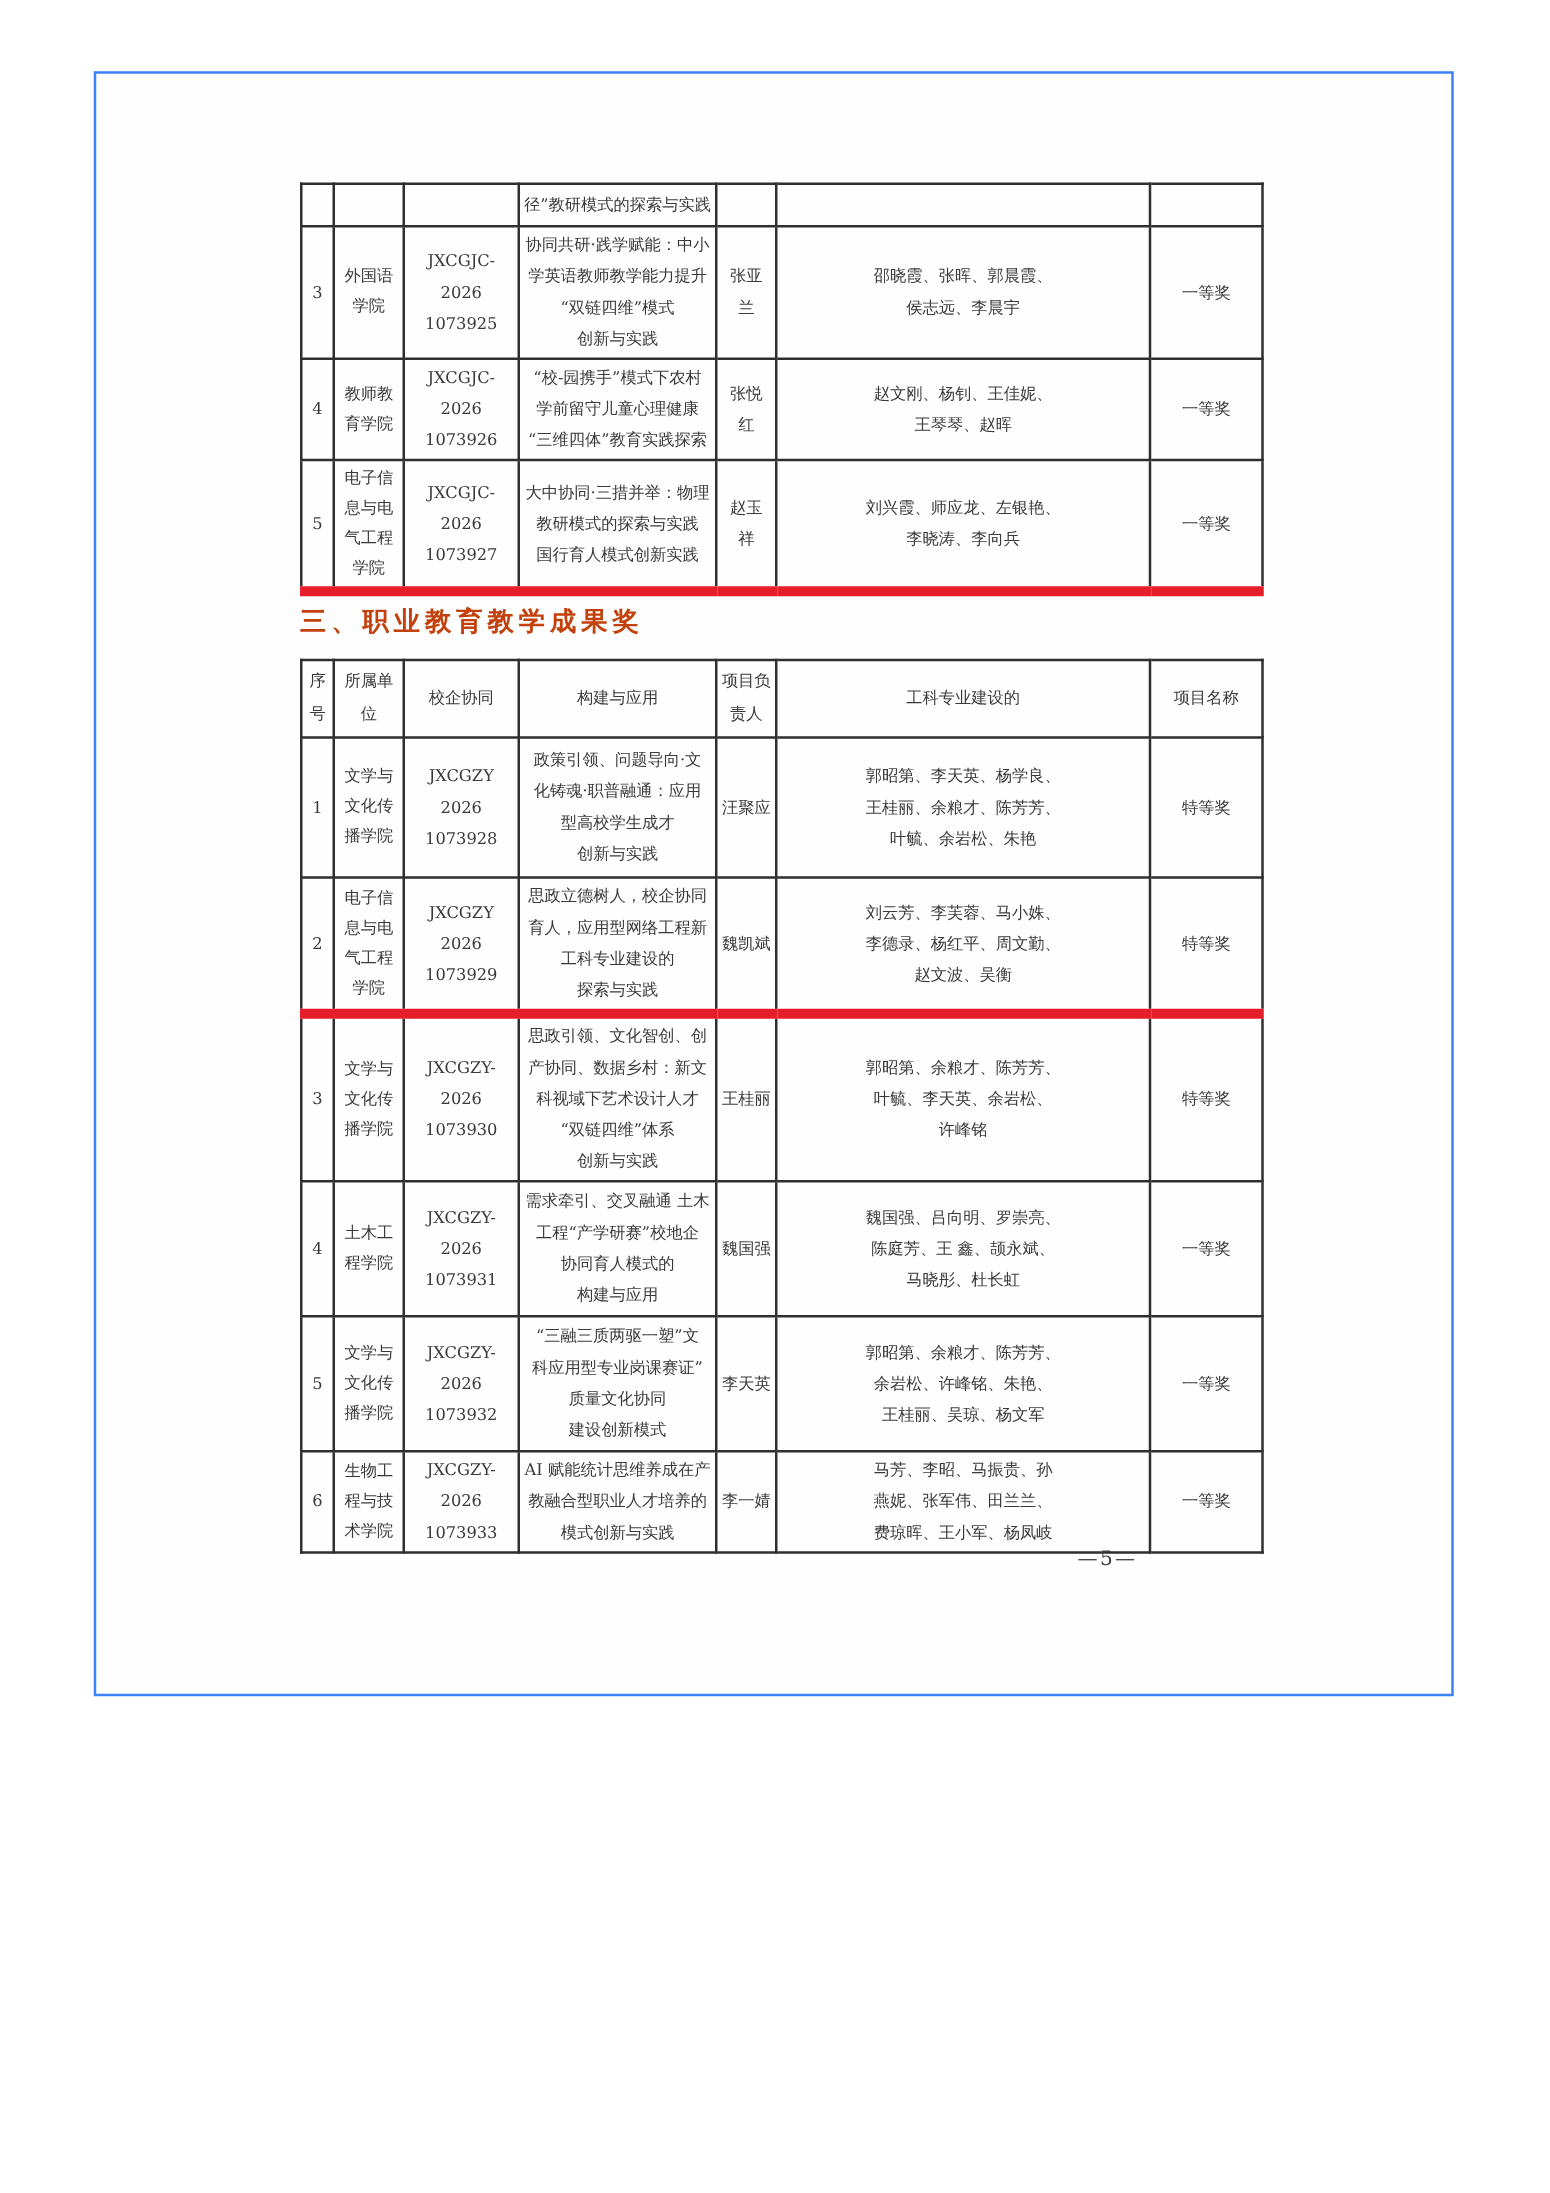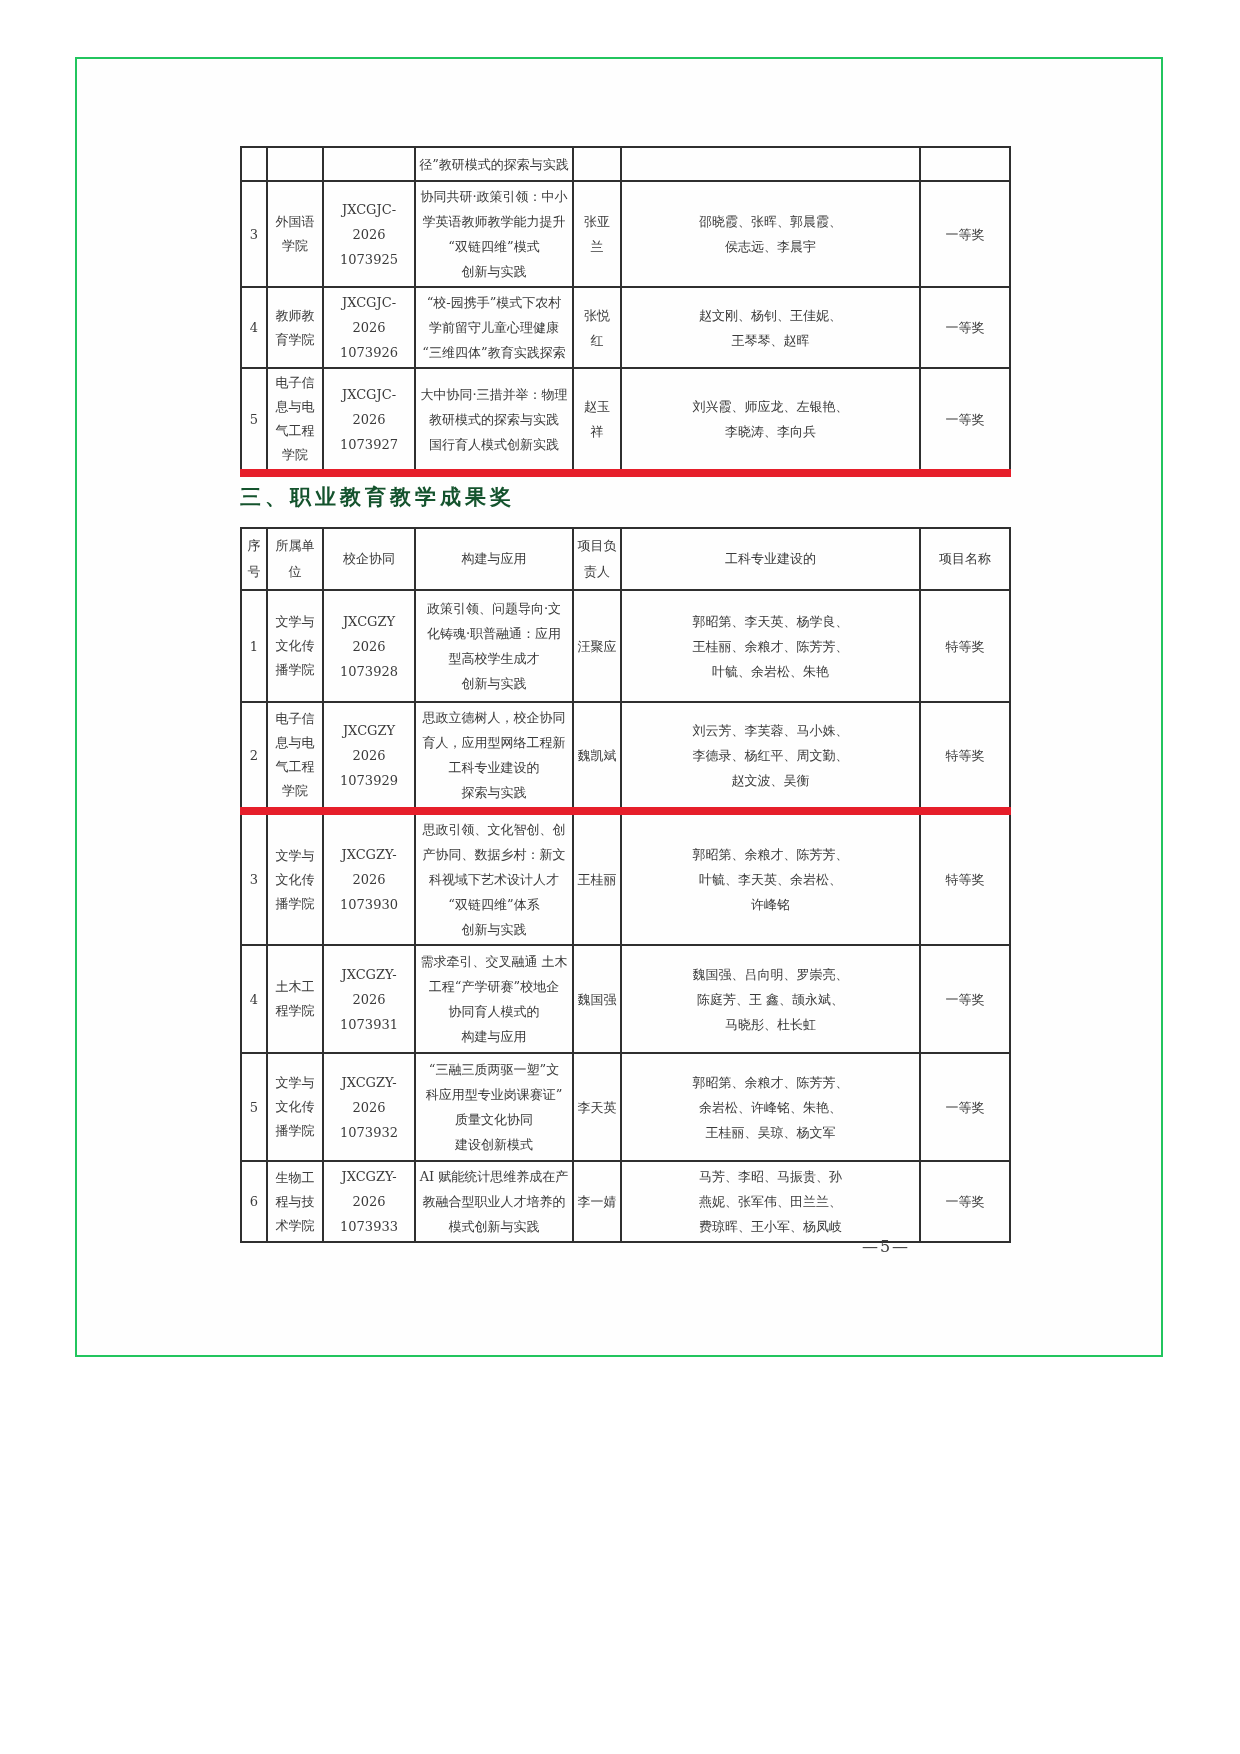--- a/index.html
+++ b/index.html
@@ -13,21 +13,21 @@
     height: 1754px;
     background: #ffffff;
     overflow: hidden;
   }
   .border-box {
     position: absolute;
     left: 75px;
     top: 57px;
     width: 1088px;
     height: 1300px;
-    border: 2px solid #22c55e;
+    border: 2px solid #3b82f6;
     background: #fefefe;
   }
   table.award-table {
     position: absolute;
     left: 163px;
     border-collapse: collapse;
     table-layout: fixed;
     width: 769px;
     font-size: 13px;
     color: #3a3a3a;
@@ -54,21 +54,21 @@
   col.c-part { width: 299px; }
   col.c-award { width: 90px; }
   tr.redline td { border-bottom: 8px solid #e61e2a; }
   .section-title {
     position: absolute;
     left: 163px;
     top: 424px;
     font-size: 21px;
     font-weight: bold;
     letter-spacing: 4px;
-    color: #14532d;
+    color: #c2410c;
     font-family: "DejaVu Sans", "Liberation Sans", sans-serif;
   }
   .page-number {
     position: absolute;
     left: 744px;
     top: 1178px;
     width: 130px;
     text-align: center;
     font-size: 16px;
     color: #3f3f3f;
@@ -112,21 +112,21 @@
           <td class="cell-leader"></td>
           <td class="cell-part"></td>
           <td class="cell-award"></td>
         </tr>
         <tr class="r-3">
           <td class="cell-seq">3</td>
           <td class="cell-unit">外国语
 学院</td>
           <td class="cell-code">JXCGJC-2026
 1073925</td>
-          <td class="cell-name">协同共研·政策引领：中小
+          <td class="cell-name">协同共研·践学赋能：中小
 学英语教师教学能力提升
 “双链四维”模式
 创新与实践</td>
           <td class="cell-leader">张亚
 兰</td>
           <td class="cell-part">邵晓霞、张晖、郭晨霞、
 侯志远、李晨宇</td>
           <td class="cell-award">一等奖</td>
         </tr>
         <tr class="r-4">

